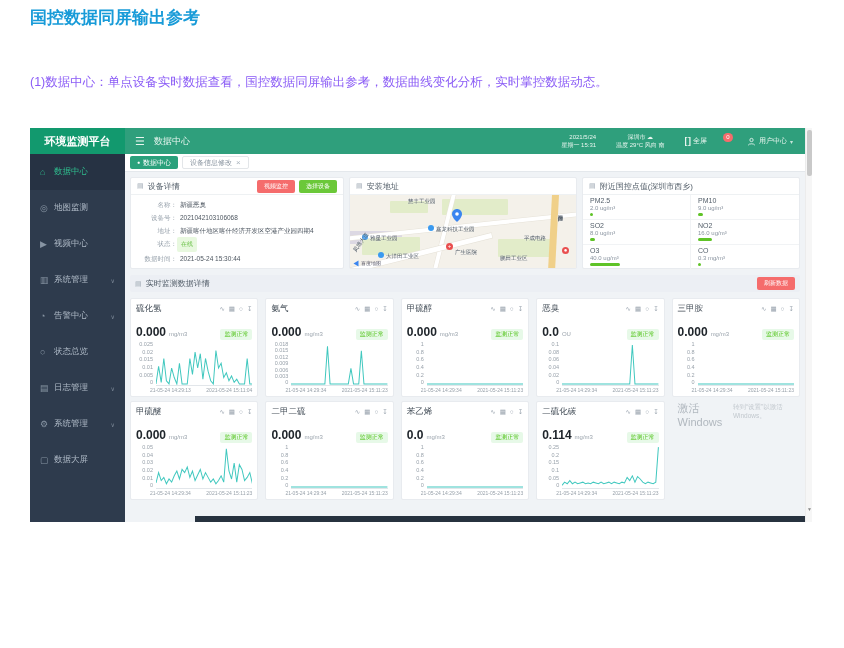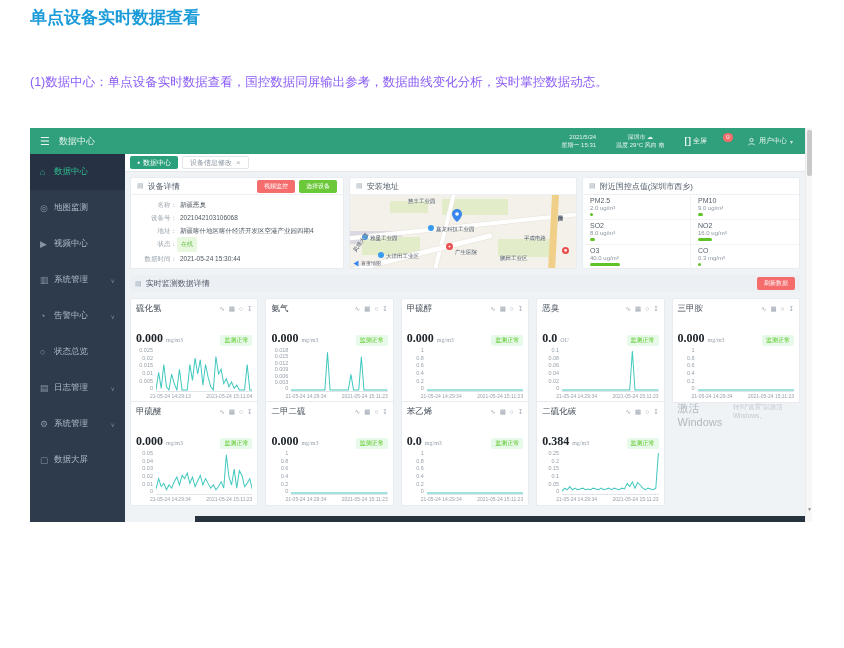--- a/index.html
+++ b/index.html
@@ -89,21 +89,21 @@
   .band { position:absolute; left:5px; top:103px; width:670px; height:17px; background:#eceff4; display:flex; align-items:center; padding:0 5px; border-radius:2px; }
   .band .sp { flex:1; }
 
   .cards { position:absolute; left:5px; width:670px; height:96px; display:grid; grid-template-columns:repeat(5,1fr); gap:7px; }
   .row1 { top:126px; } .row2 { top:229px; }
   .card { background:#fff; border:1px solid #e8ebef; border-radius:2px; padding:4px 5px 2px; display:flex; flex-direction:column; }
   .c-top { display:flex; align-items:center; }
   .c-name { font-size:8.5px; color:#454f59; }
   .c-icons { margin-left:auto; display:flex; gap:4px; font-size:6.5px; color:#98a2ad; }
   .c-icons span { cursor:pointer; }
-  .c-val { display:flex; align-items:baseline; margin-top:16px;font-family:Liberation Serif, serif; }
+  .c-val { display:flex; align-items:baseline; margin-top:10px; }
   .c-val b { font-size:12px; color:#20262c; }
   .c-unit { font-size:6px; color:#9aa3ac; margin-left:3px; }
   .c-ok { margin-left:auto; background:#e7f9e8; color:#52c41a; font-size:6px; padding:1px 4px; border-radius:2px; }
   .c-chart { display:flex; flex:1; margin-top:2px; min-height:44px; }
   .ylab { width:20px; display:flex; flex-direction:column; justify-content:space-between; text-align:right; font-size:5.5px; color:#99a2ab; padding-right:3px; line-height:1; }
   .plot { flex:1; border-bottom:1px solid #e2e6ea; position:relative; }
   .plot svg { position:absolute; inset:0; width:100%; height:100%; }
   .c-x { display:flex; justify-content:space-between; font-size:5px; color:#99a2ab; margin:1px 0 1px 14px; }
 
   .wm-cell { display:flex; flex-direction:row; justify-content:flex-end; padding-bottom:8px; padding-left:6px; }
@@ -112,26 +112,27 @@
 
   .scrollbar { position:absolute; right:0; top:0; bottom:0; width:7px; background:#f6f6f6; border-left:1px solid #ececec; }
   .thumb { position:absolute; top:2px; left:1px; width:5px; height:46px; background:#c9c9c9; border-radius:2px; }
   .scroll-arrow { position:absolute; bottom:10px; left:0; width:7px; text-align:center; font-size:5px; color:#888; }
   .bottombar { position:absolute; left:165px; right:7px; bottom:0; height:6px; background:#27323f; }
 </style>
 </head>
 <body>
 
 <div class="page">
-  <div class="doc-title">单点设备实时数据查看</div>
+  <div class="doc-title">国控数据同屏输出参考</div>
   <p class="para para1">(1)数据中心：单点设备实时数据查看，国控数据同屏输出参考，数据曲线变化分析，实时掌控数据动态。</p>
 
   <div class="shot">
 
     <div class="hdr">
+      <div class="logo">环境监测平台</div>
       <span class="burger">☰</span>
       <span class="nav-title">数据中心</span>
       <span class="hdr-sp"></span>
       <div class="h-dt">
         <div>2021/5/24</div>
         <div>星期一 15:31</div>
       </div>
       <div class="h-weather">
         <div><span>深圳市</span> <span>☁</span></div>
         <div>温度 29°C 风向 南</div>
@@ -615,21 +616,21 @@
             <div class="c-top">
               <span class="c-name">二硫化碳</span>
               <span class="c-icons">
                 <span>∿</span>
                 <span>▦</span>
                 <span>○</span>
                 <span>↧</span>
               </span>
             </div>
             <div class="c-val">
-              <b>0.384</b>
+              <b>0.114</b>
               <span class="c-unit">mg/m3</span>
               <span class="c-ok">监测正常</span>
             </div>
             <div class="c-chart">
               <div class="ylab">
                 <div>0.25</div>
                 <div>0.2</div>
                 <div>0.15</div>
                 <div>0.1</div>
                 <div>0.05</div>

